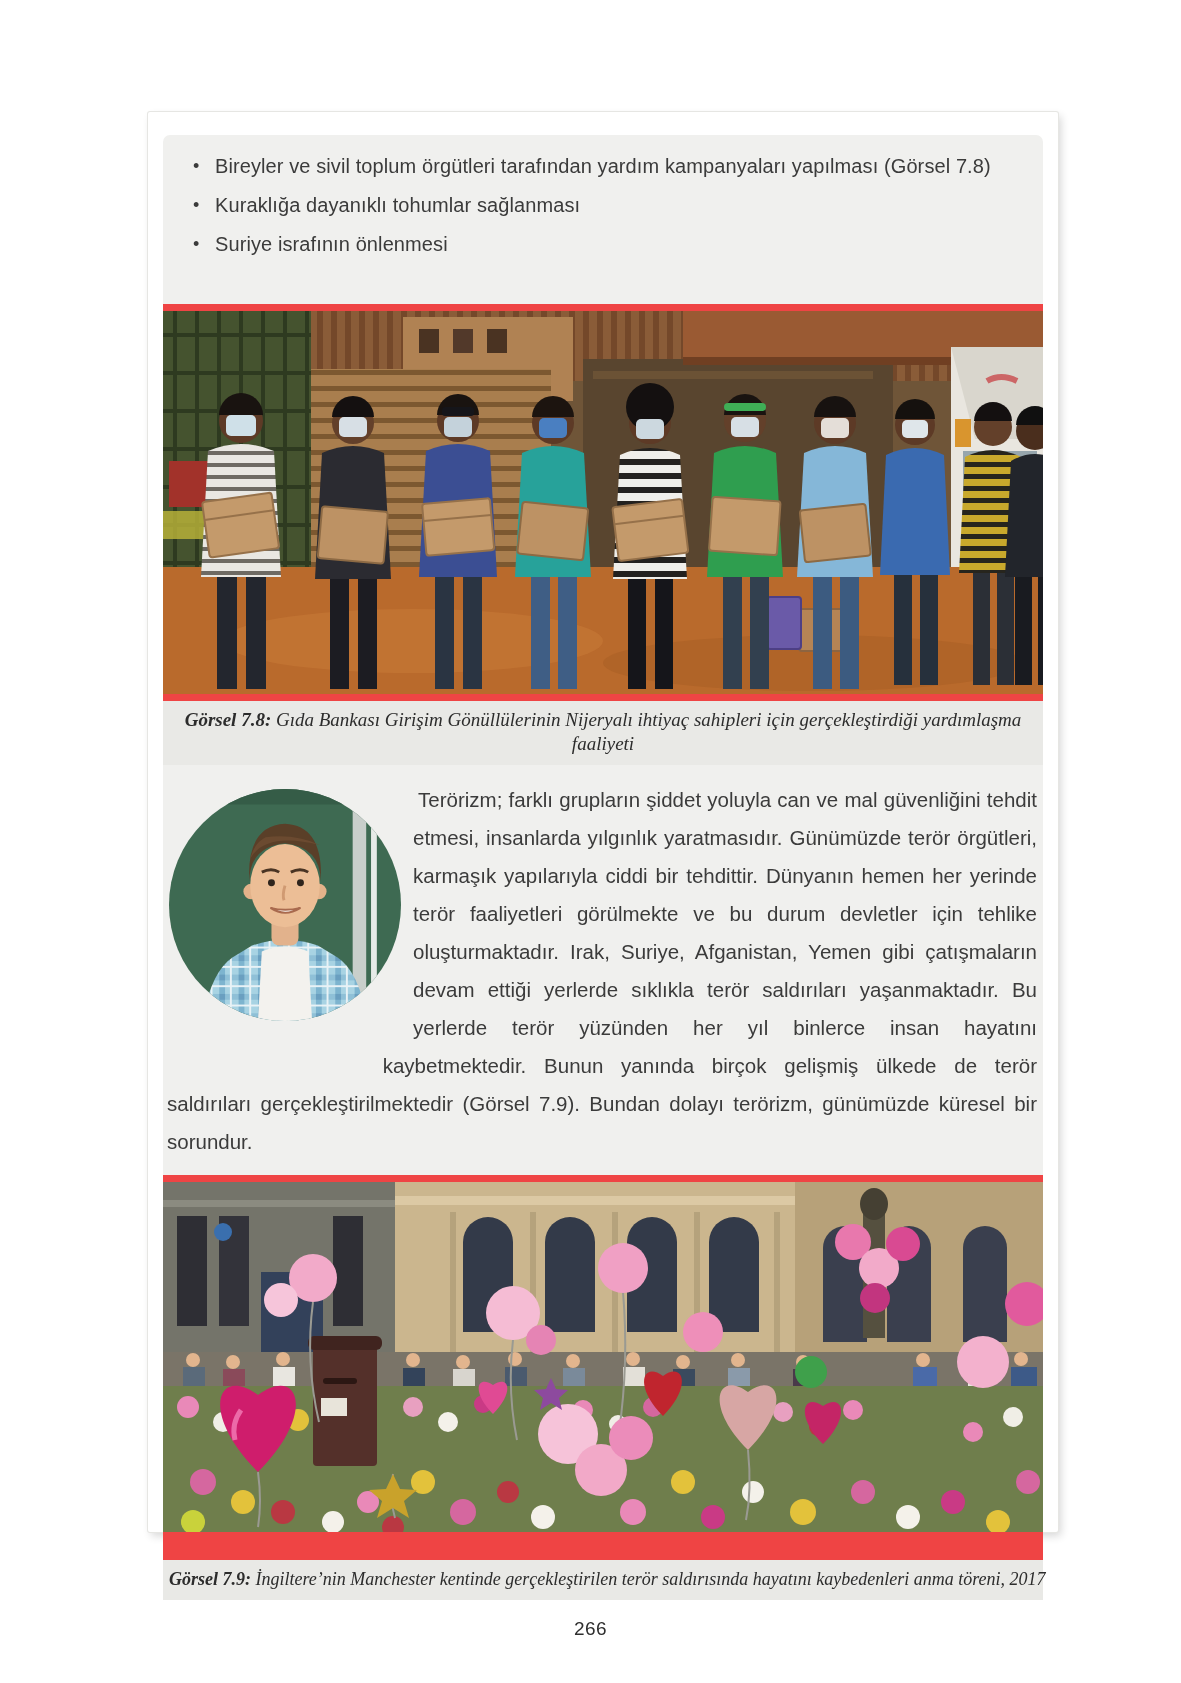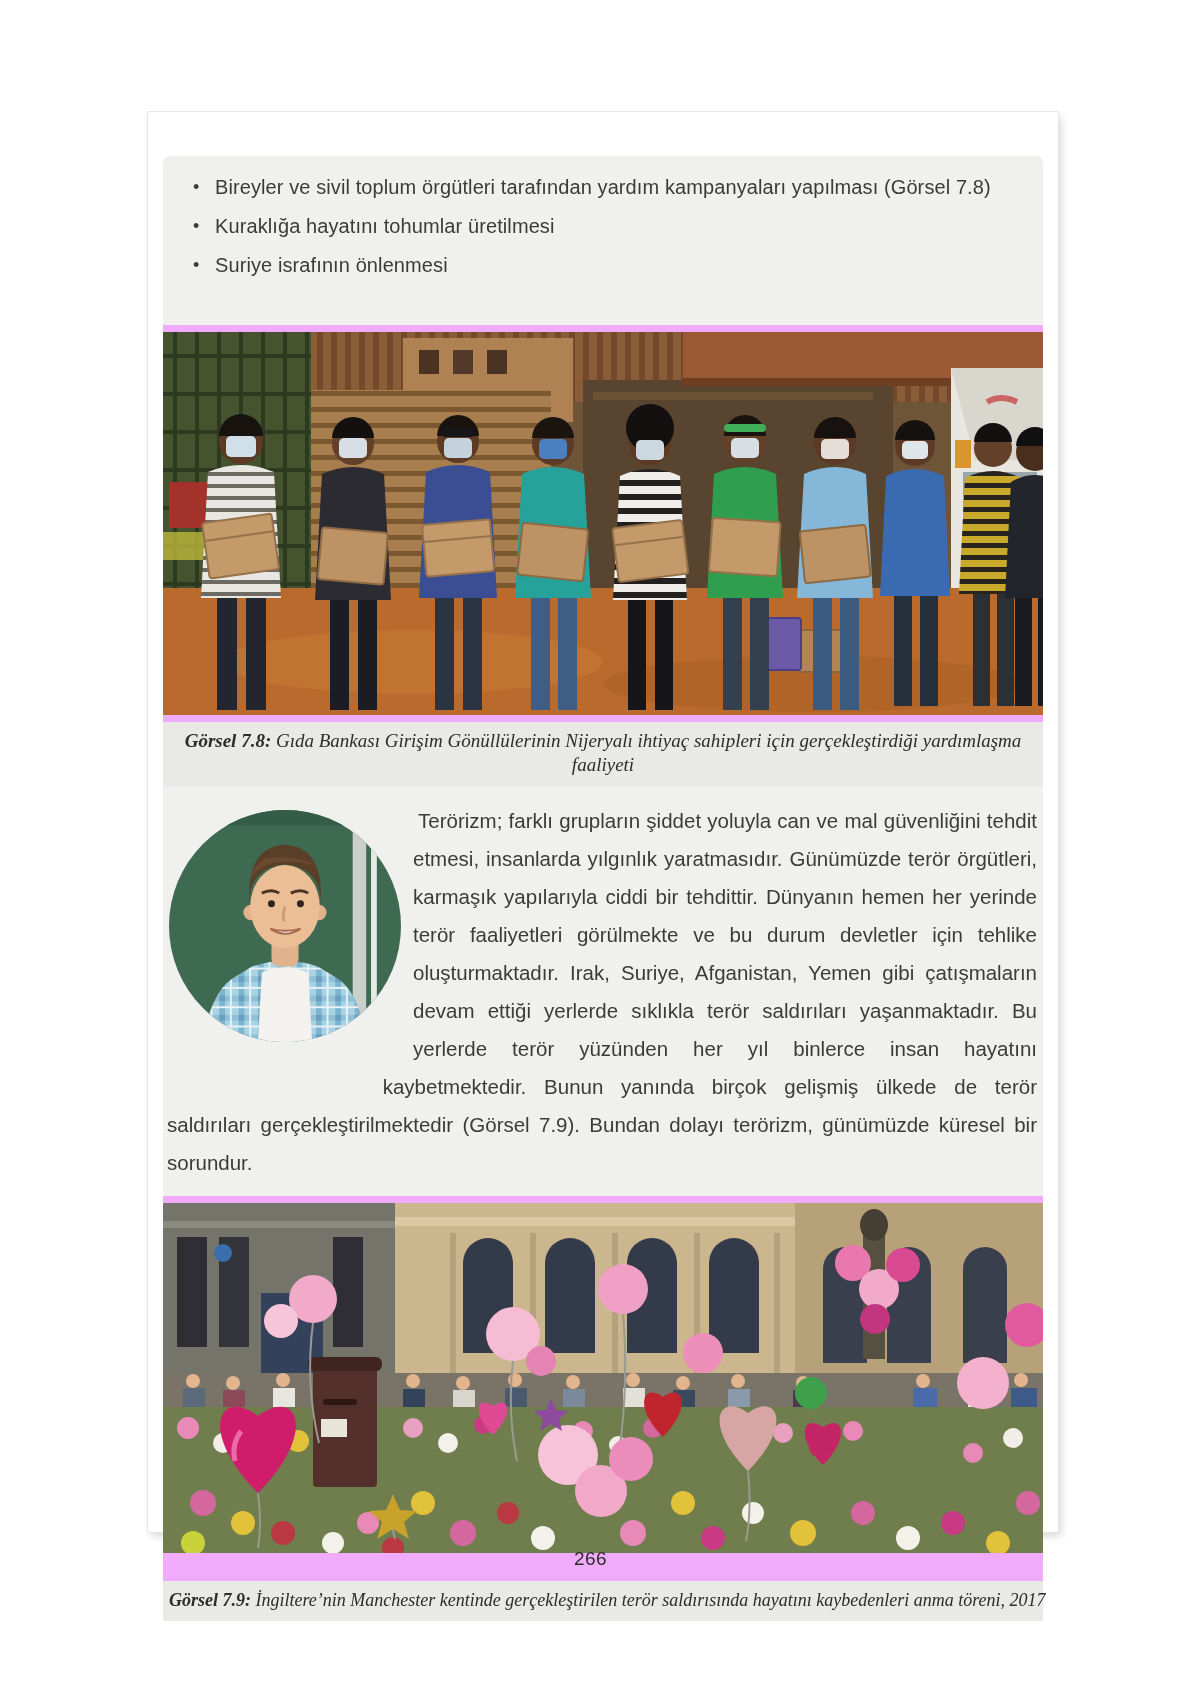--- a/index.html
+++ b/index.html
@@ -7,36 +7,36 @@
     width:1181px;height:1683px;position:relative;overflow:hidden;
     font-family:"Liberation Sans",sans-serif;color:#333;
   }
   .page-card{
     position:absolute;left:148px;top:112px;width:910px;height:1420px;
     background:#ffffff;
     box-shadow:0 0 0 1px #e6e6e3, 3px 4px 9px rgba(0,0,0,0.16);
     border-radius:2px;
   }
   .content-panel{
-    position:absolute;left:15px;top:44px;width:880px;height:1375px;
+    position:absolute;left:15px;top:23px;width:880px;height:1375px;
     background:#f0f0ee;border-radius:7px;
   }
   
   .bullet-list{
     list-style:none;margin:0;padding:12px 26px 0 30px;
   }
   .bullet-list li{
     position:relative;font-size:20px;line-height:39px;color:#3b3b3b;
     padding-left:22px;letter-spacing:0.1px;
   }
   .bullet-list li::before{
     content:"•";position:absolute;left:0;top:0;color:#3b3b3b;font-size:18px;
   }
   
-  .figure{margin-top:40px;background:#f0abfc;padding-top:7px;}
+  .figure{margin-top:40px;background:#ef4444;padding-top:7px;}
   .figure svg{display:block;}
   .figure-caption{
     background:#e9e9e6;margin-top:7px;padding:7px 12px 9px;
     font-family:"Liberation Serif",serif;font-style:italic;
     font-size:19px;line-height:24px;color:#2c2c2c;text-align:center;
   }
   .figure-caption .cap-label{font-weight:bold;}
   .figure-caption.one-line{font-size:18px;white-space:nowrap;padding-left:6px;padding-right:4px;margin-top:28px;}
   
   .para{
@@ -47,33 +47,33 @@
   .portrait-wrap{
     float:left;display:block;width:232px;height:232px;
     border-radius:50%;overflow:hidden;
     shape-outside:circle(50% at 50% 50%);shape-margin:14px;
     margin:8px 12px 56px 2px;
     text-indent:0;
   }
   .portrait-wrap svg{display:block;}
   .fig2{margin-top:14px;}
   .page-number{
-    position:absolute;left:0;top:1548px;width:100%;
+    position:absolute;left:0;top:1618px;width:100%;
     text-align:center;font-size:19px;color:#2f2f2f;letter-spacing:0.5px;
   }
 </style>
 </head>
 <body>
 
 <div class="page-card">
   <div class="content-panel">
 
     <ul class="bullet-list">
       <li>Bireyler ve sivil toplum örgütleri tarafından yardım kampanyaları yapılması (Görsel 7.8)</li>
-      <li>Kuraklığa hayatını tohumlar üretilmesi</li>
+      <li>Kuraklığa dayanıklı tohumlar sağlanması</li>
       <li>Suriye israfının önlenmesi</li>
     </ul>
 
     <div class="figure">
       <svg width="880" height="383" viewBox="0 0 880 383" role="img">
         <defs>
           <pattern id="stripeGray" width="10" height="12" patternUnits="userSpaceOnUse">
             <rect width="10" height="12" fill="#e9e7e2"></rect>
               <rect y="8" width="10" height="4" fill="#6e6a63"></rect>
           </pattern>

